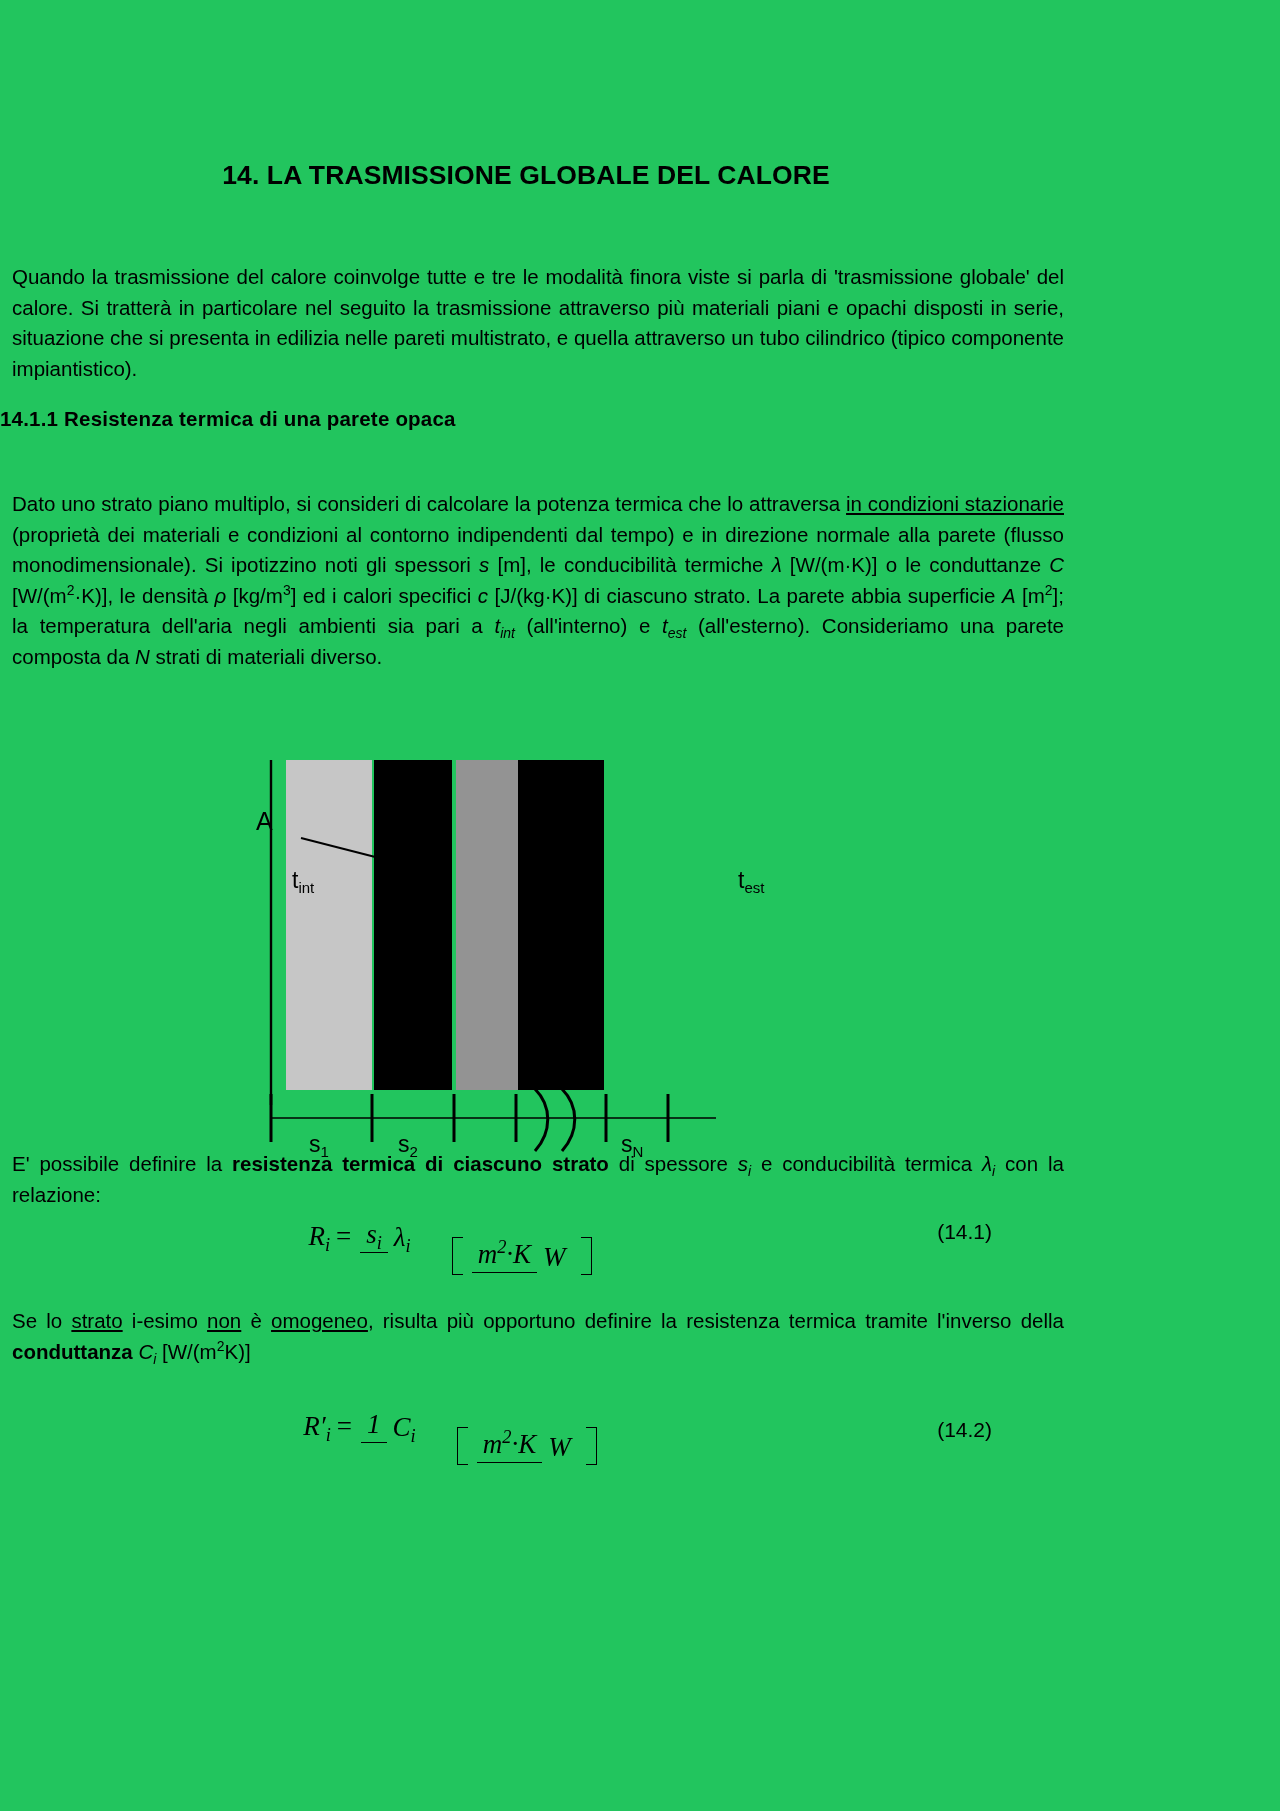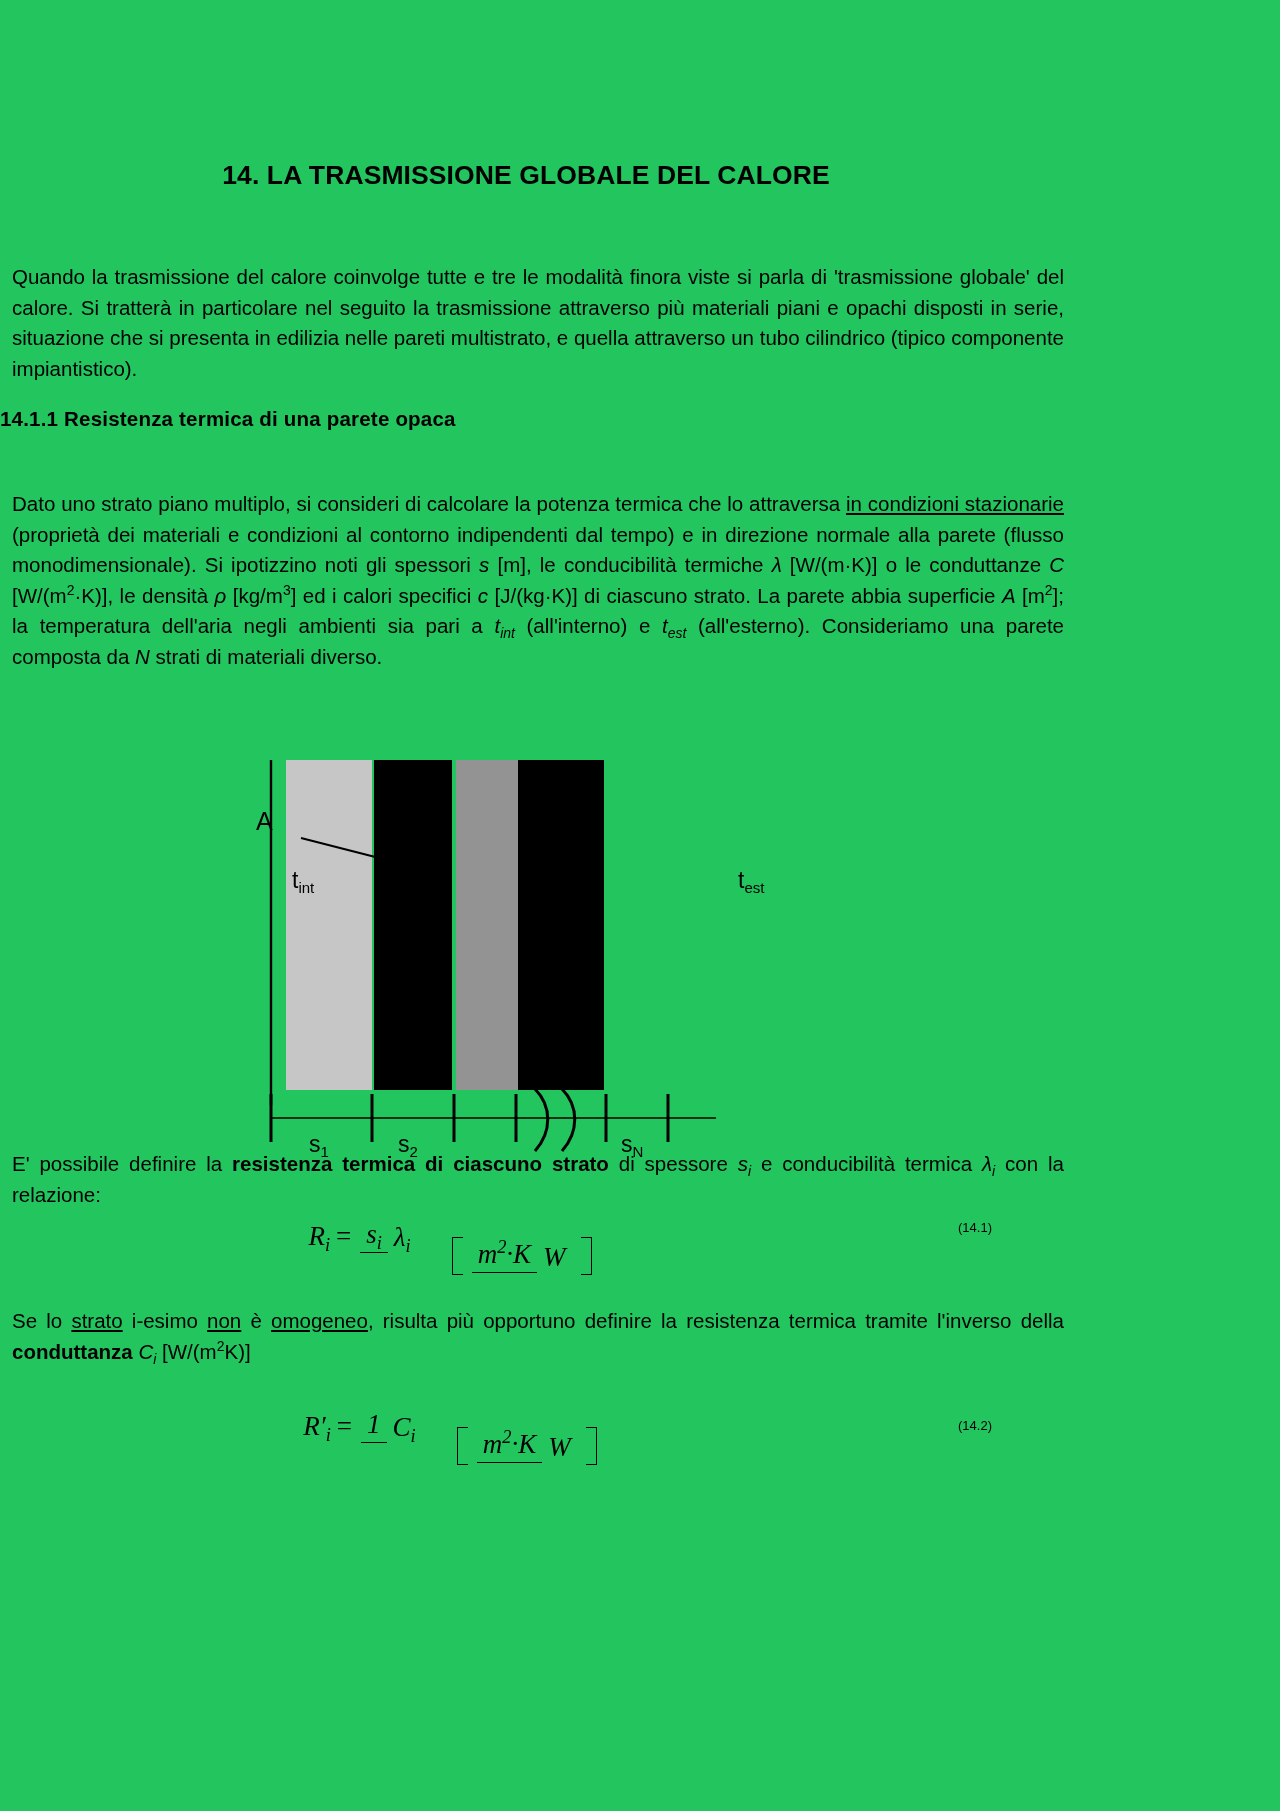--- a/index.html
+++ b/index.html
@@ -79,21 +79,21 @@
   }
   .eq-center {
     position: absolute;
     left: 0;
     width: 900px;
     text-align: center;
   }
   .eq-num {
     position: absolute;
     right: 60px;
-    font-size: 13px;
+    font-size: 21px;
   }
   .math {
     font-family: "Liberation Serif", serif;
     font-style: italic;
     font-size: 27px;
     display: inline-flex;
     align-items: center;
     gap: 6px;
   }
   .frac {

